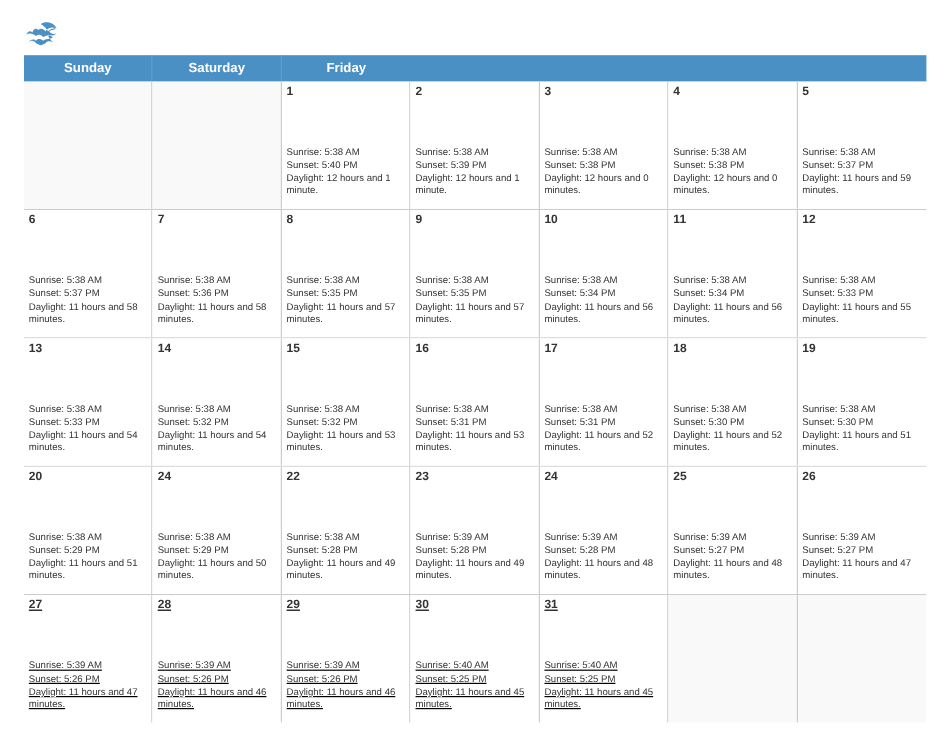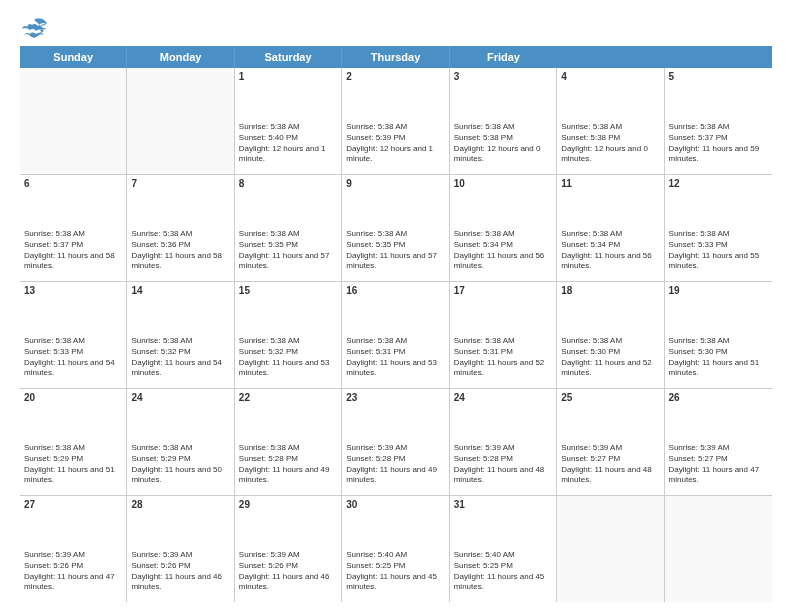--- a/index.html
+++ b/index.html
@@ -79,21 +79,21 @@
       display: flex;
       flex-direction: column;
       flex: 1;
     }
     .cal-row {
       display: grid;
       grid-template-columns: repeat(7, 1fr);
       flex: 1;
       border-bottom: 1px solid #ccc;
     }
-    .cal-row:last-child { border-bottom: none; }
+    .cal-row:last-child { border-bottom: none; text-decoration: underline; }
     .cal-cell {
       border-right: 1px solid #ccc;
       padding: 3px 4px;
       font-size: 8.5px;
       color: #333;
       background: #fff;
       min-height: 0;
     }
     .cal-cell:last-child { border-right: none; }
     .cal-cell.empty { background: #f9f9f9; }
@@ -126,23 +126,21 @@
     </div>
     <div class="title-block">
       <div class="month-title"></div>
       <div class="location"></div>
     </div>
   </div>
 
   <div class="calendar">
     <div class="cal-header">
     <div class="cal-header-cell">Sunday</div>
-        <div class="cal-header-cell">Monday</div>
         <div class="cal-header-cell">Saturday</div>
-        <div class="cal-header-cell">Thursday</div>
         <div class="cal-header-cell">Friday</div>
       </div>
     <div class="cal-body">
     <div class="cal-row">
           <div class="cal-cell empty"></div>
           <div class="cal-cell empty"></div>
           <div class="cal-cell">
             <span class="day-num">1</span>
             <div class="cell-text" style="white-space: pre-line;">Sunrise: 5:38 AM
 Sunset: 5:40 PM

